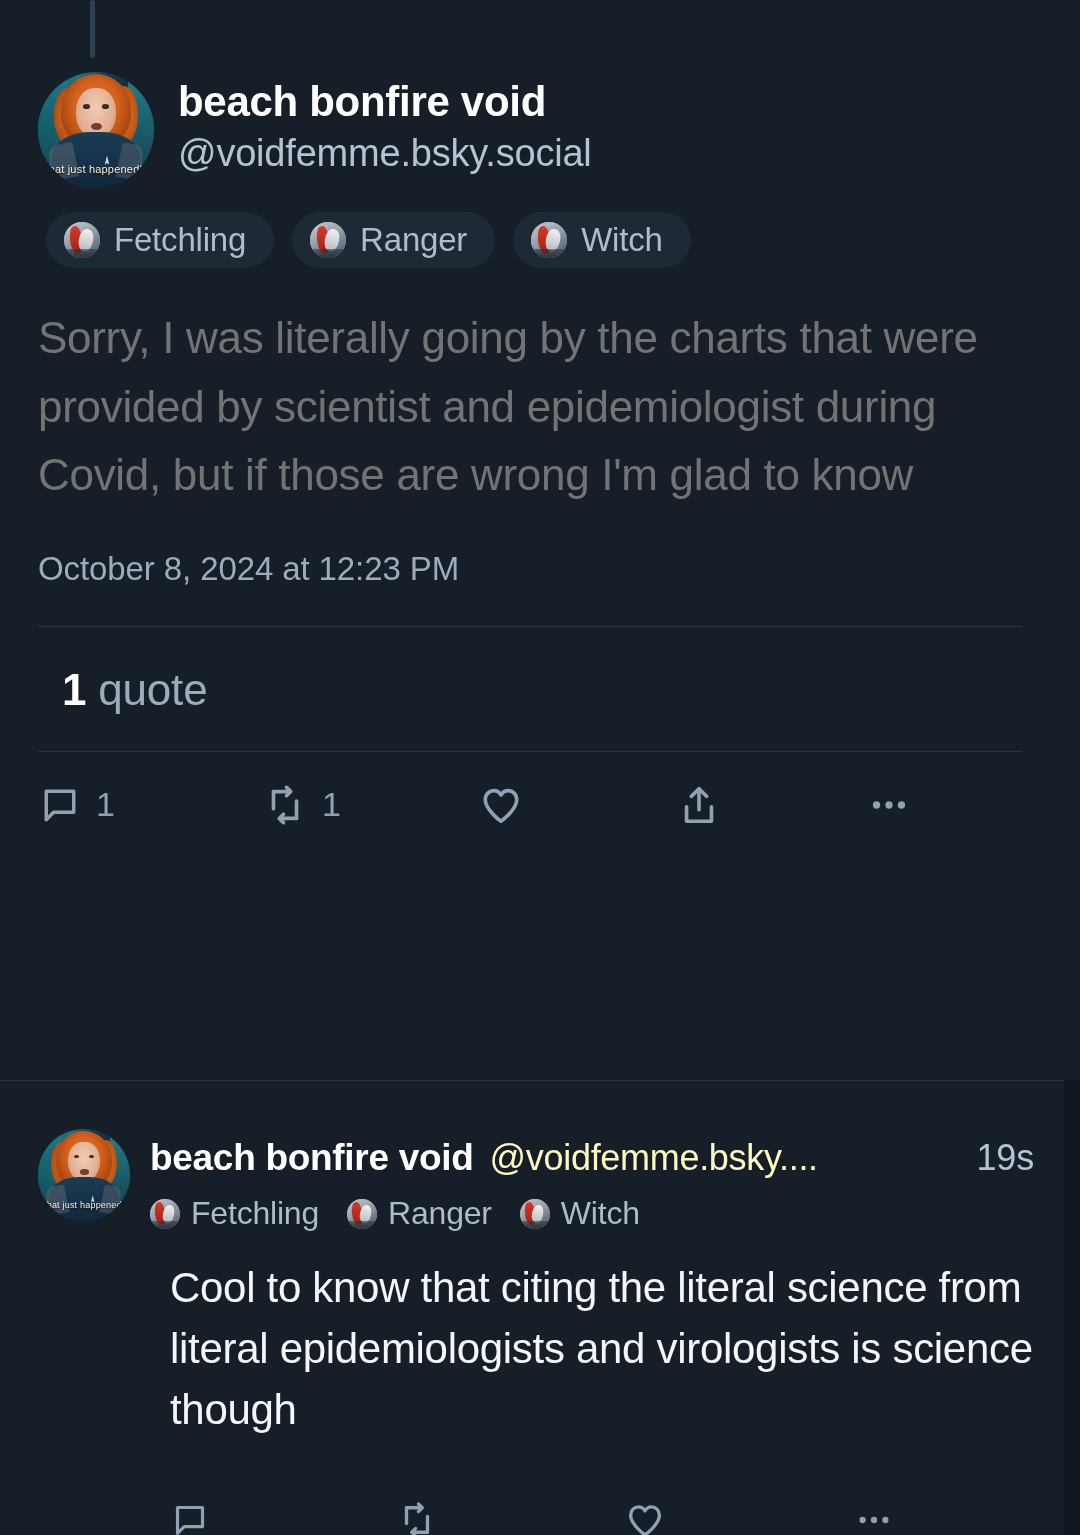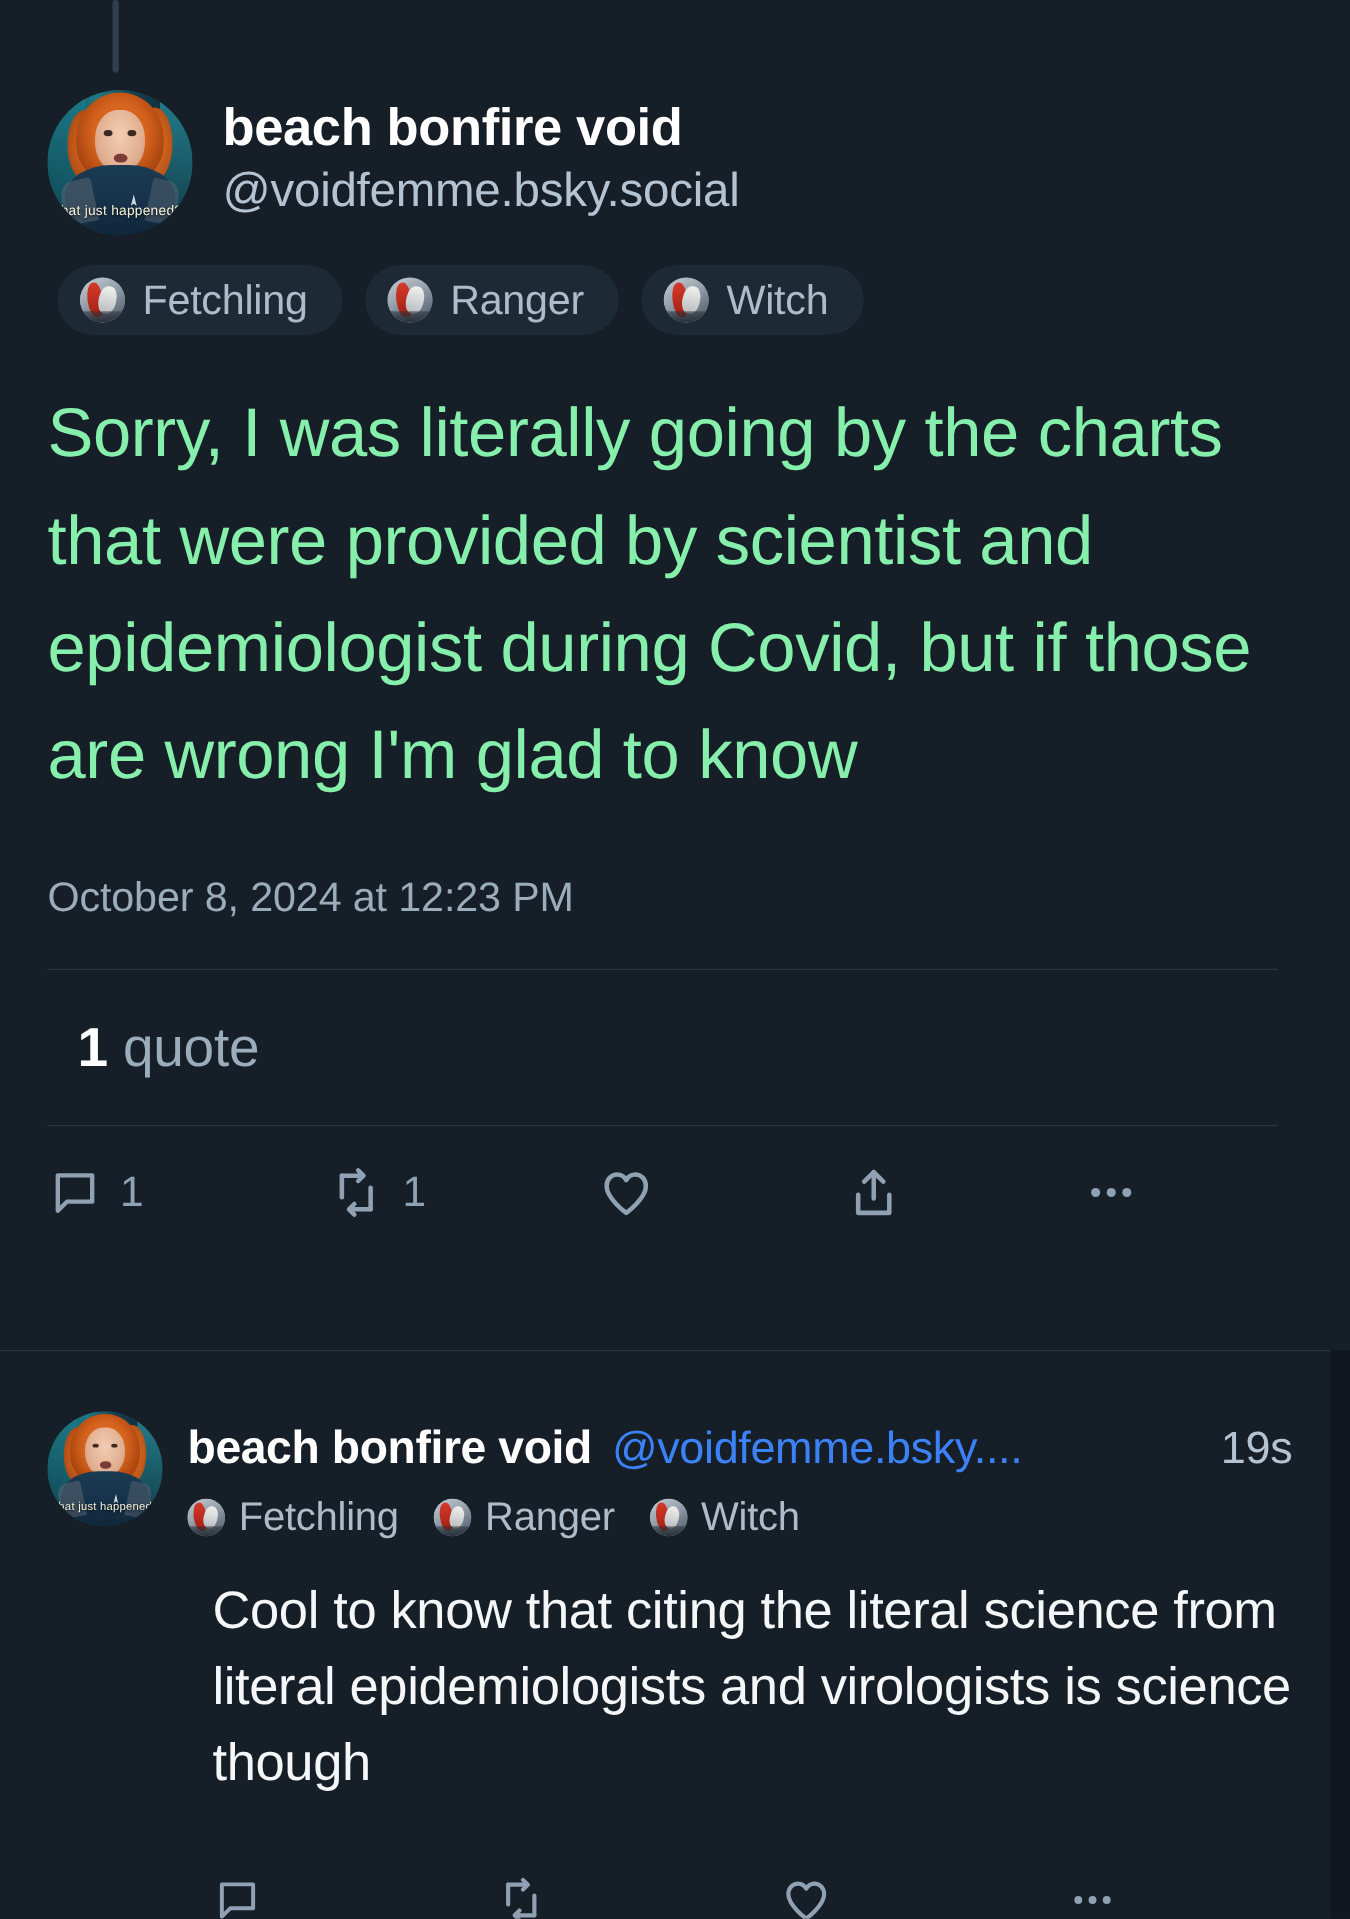--- a/index.html
+++ b/index.html
@@ -222,29 +222,29 @@
   }
   .label-av .la-dark {
     position: absolute; left: 5%; bottom: 0; width: 90%; height: 26%;
     background: linear-gradient(180deg, rgba(40,46,54,.5), #2b323b);
   }
   .label-av.xs { width: 30px; height: 30px; flex: 0 0 30px; }
 
   
   .post-body {
     margin-top: 36px;
-    font-size: 55px;
+    font-size: 44px;
     line-height: 1.56;
-    color: #86efac;
+    color: #737373;
     letter-spacing: -0.3px;
     max-width: 1000px;
   }
 
   .post-timestamp {
-    margin-top: 52px;
+    margin-top: 40px;
     font-size: 33px;
     color: #9bacbb;
     letter-spacing: -0.1px;
   }
 
   .divider {
     height: 1px;
     background: #2b3642;
     margin-top: 38px;
     margin-right: 12px;
@@ -330,21 +330,21 @@
 
   .reply-name {
     font-size: 37px;
     font-weight: 700;
     color: #ffffff;
     letter-spacing: -0.3px;
   }
 
   .reply-handle {
     font-size: 36px;
-    color: #3b82f6;
+    color: #fef9c3;
     letter-spacing: -0.3px;
   }
 
   .reply-time {
     font-size: 36px;
     color: #b4c3d1;
     letter-spacing: -0.2px;
     margin-left: auto;
   }
 

